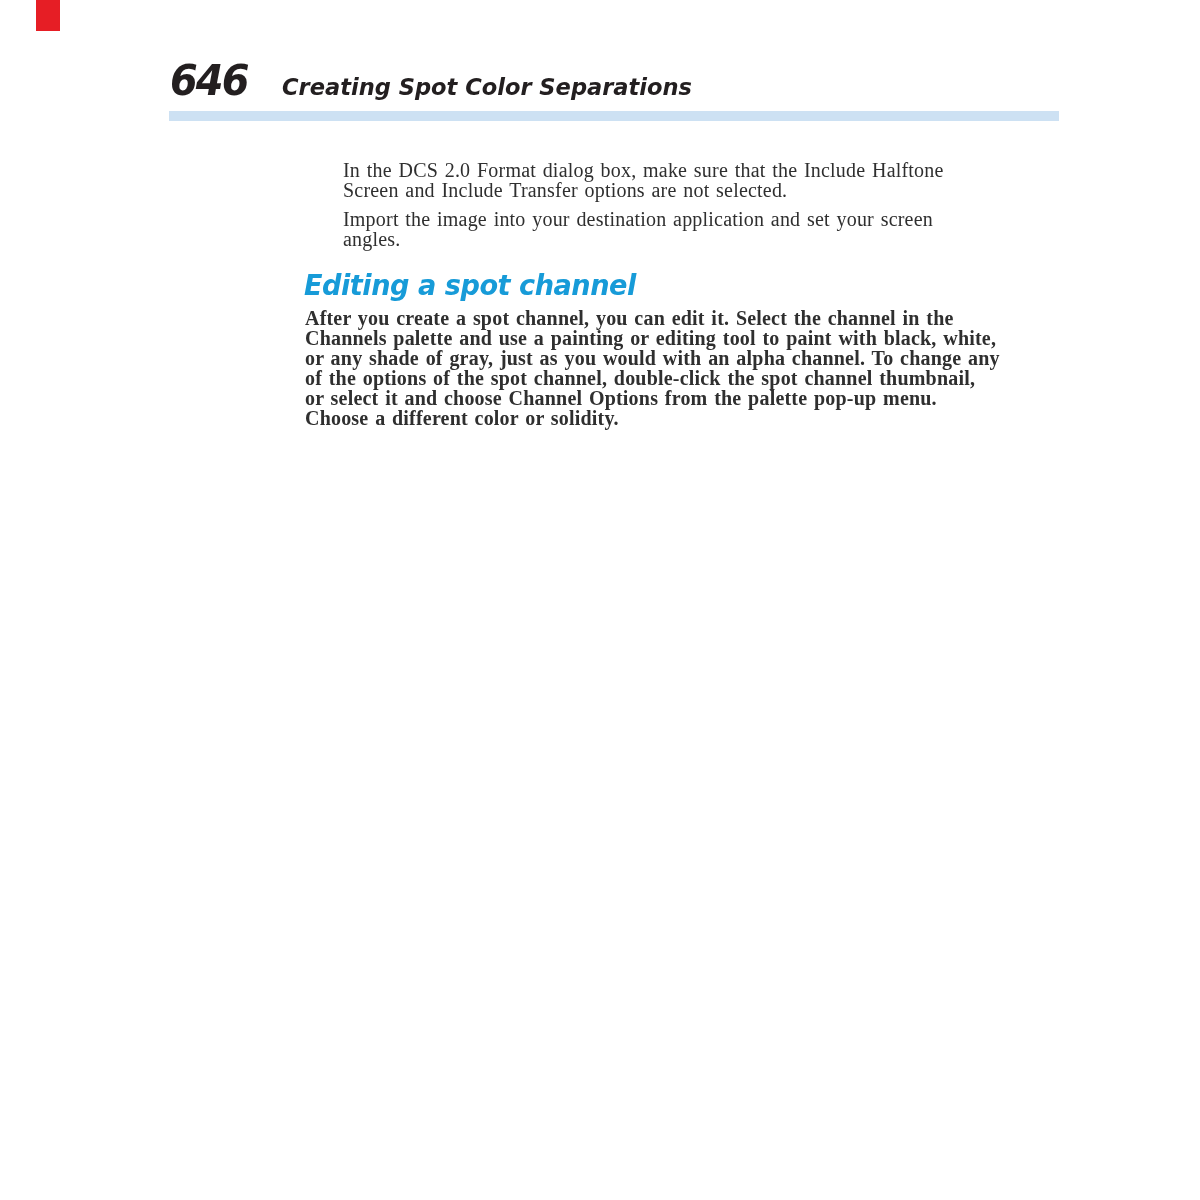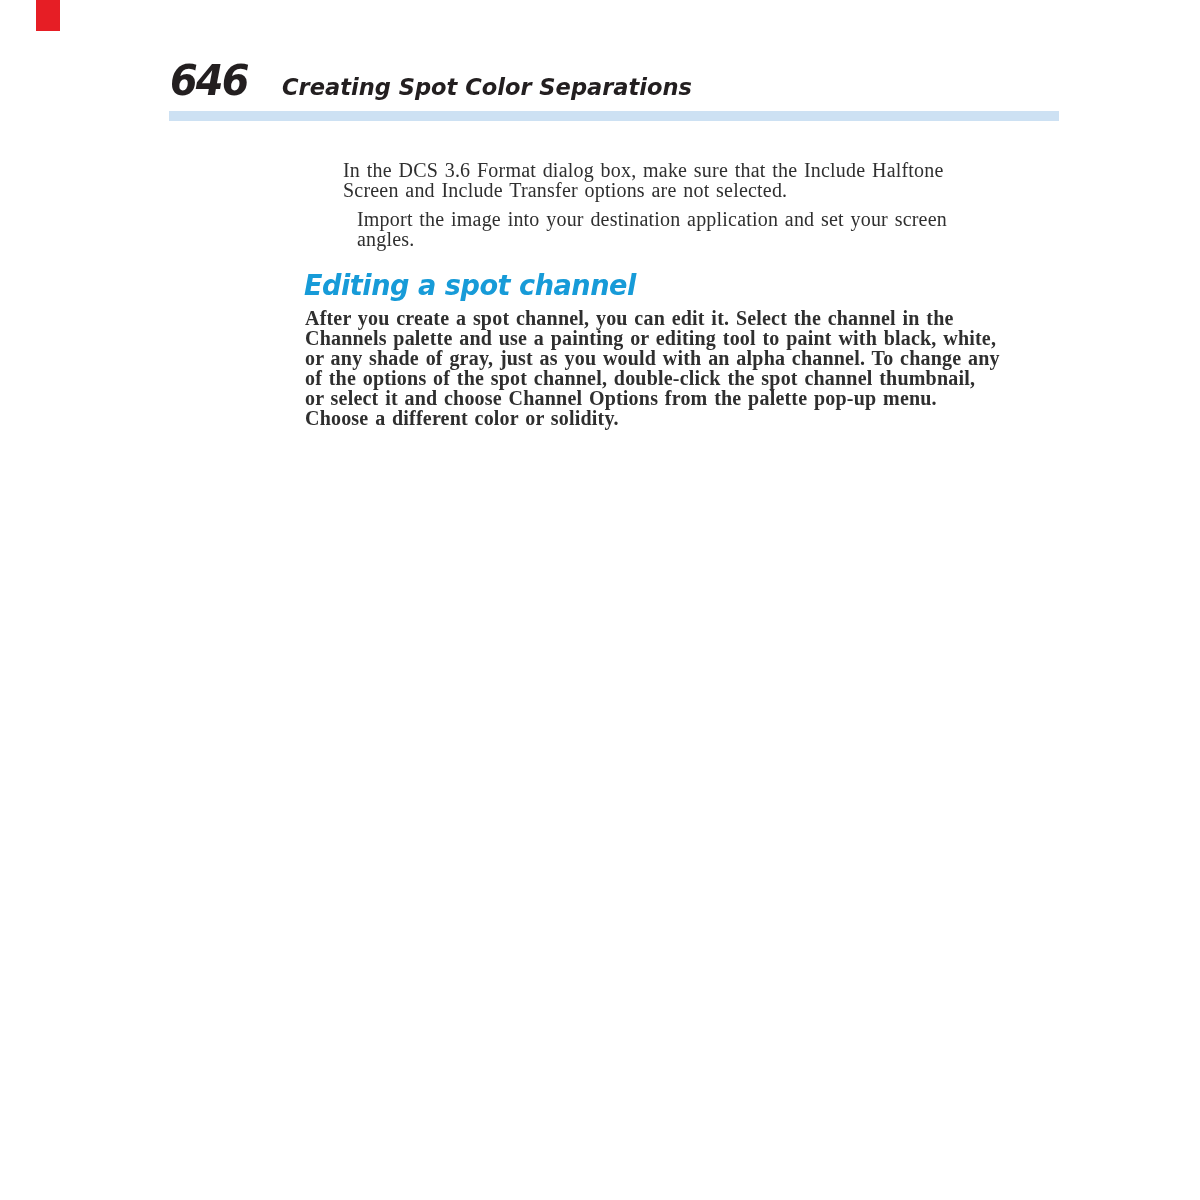--- a/index.html
+++ b/index.html
@@ -64,21 +64,21 @@
     position: absolute;
     margin: 0;
     white-space: pre;
     font-size: 20px;
     line-height: 20px;
     color: var(--body-text, #2f2f2f);
     letter-spacing: 0.2px;
     word-spacing: 1.5px;
   }
   #para-dcs { left: 343px; top: 160px; }
-  #para-import { left: 357px; top: 209px; }
+  #para-import { left: 343px; top: 209px; }
   .section-heading {
     position: absolute;
     left: 304px;
     top: 270px;
     margin: 0;
     font-family: "DejaVu Sans", sans-serif;
     font-style: italic;
     font-weight: bold;
     font-size: 28px;
     line-height: 1.15;
@@ -97,21 +97,21 @@
 
   <div class="corner-marker"></div>
 
   <header class="page-header">
     <span class="page-number">646</span>
     <span class="running-header">Creating Spot Color Separations</span>
   </header>
 
   <div class="header-rule"></div>
 
-  <p class="body-para" id="para-dcs">In the DCS 3.6 Format dialog box, make sure that the Include Halftone
+  <p class="body-para" id="para-dcs">In the DCS 2.0 Format dialog box, make sure that the Include Halftone
 Screen and Include Transfer options are not selected.</p>
 
   <p class="body-para" id="para-import">Import the image into your destination application and set your screen
 angles.</p>
 
   <h2 class="section-heading">Editing a spot channel</h2>
 
   <p class="body-para" id="para-editing">After you create a spot channel, you can edit it. Select the channel in the
 Channels palette and use a painting or editing tool to paint with black, white,
 or any shade of gray, just as you would with an alpha channel. To change any

